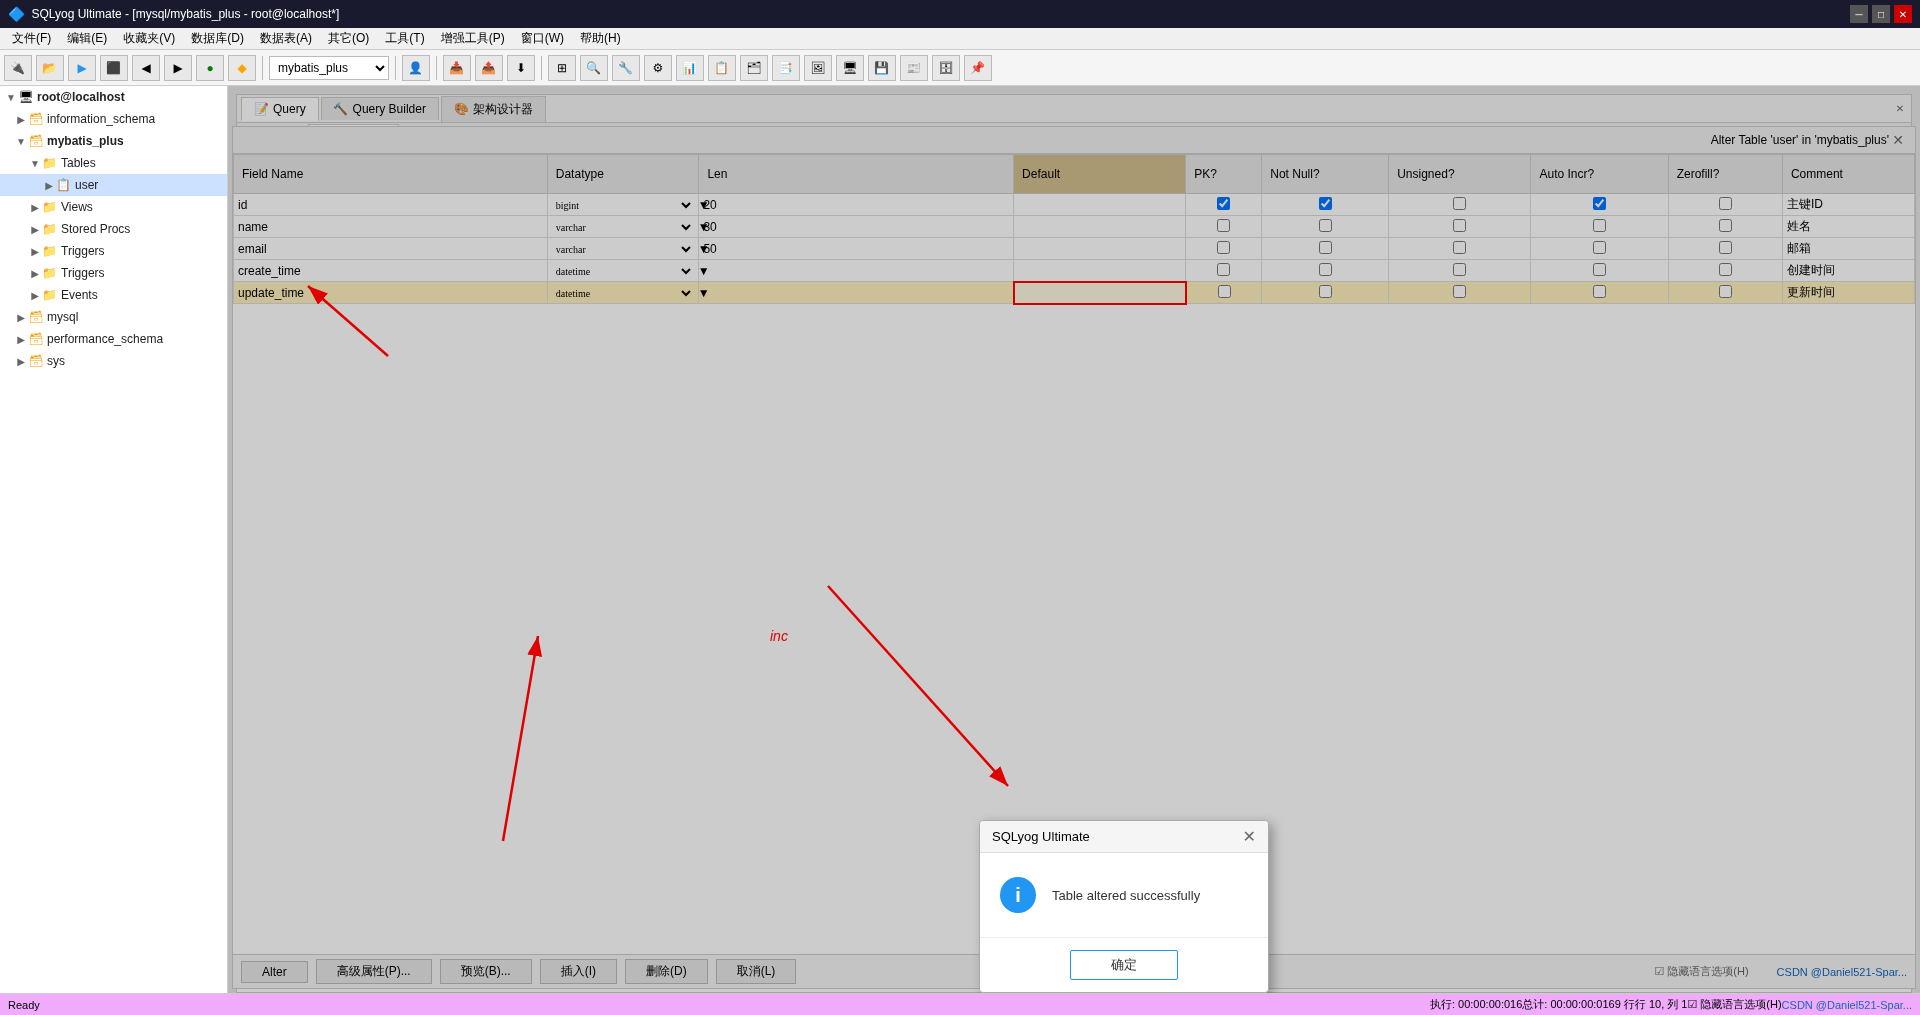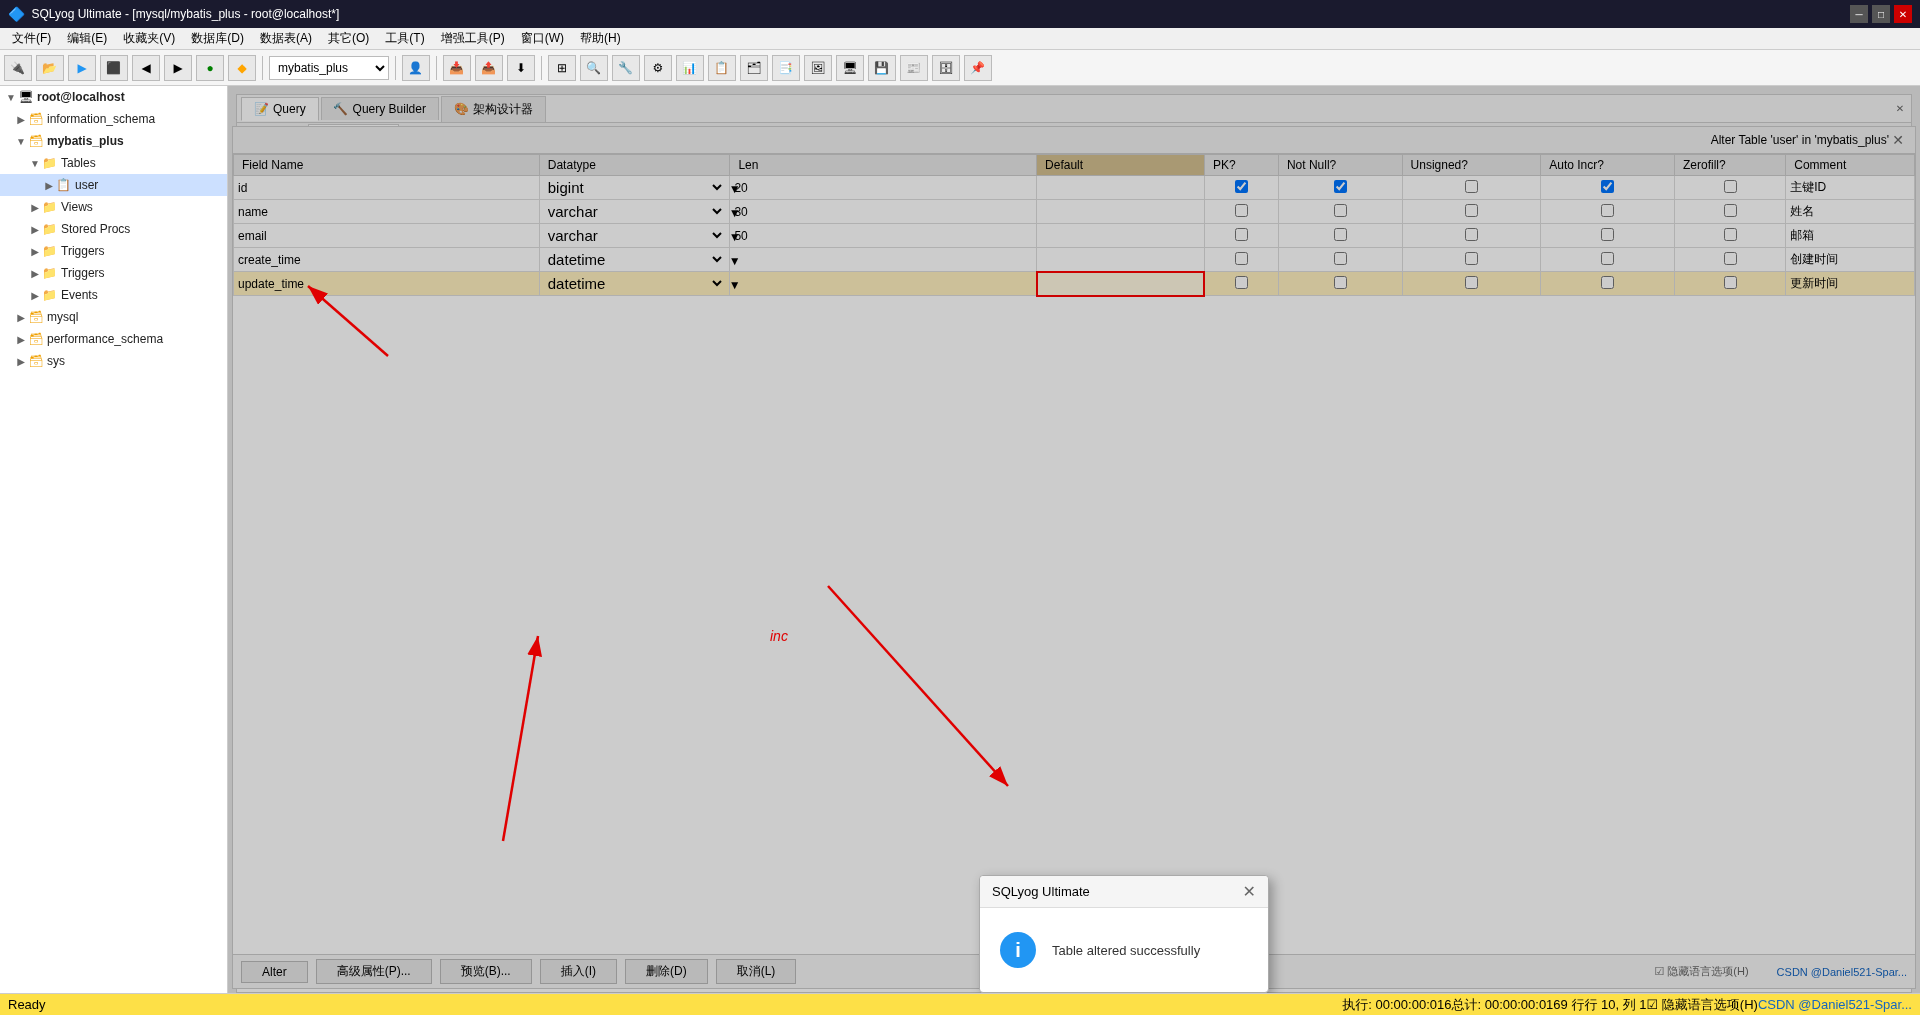--- a/index.html
+++ b/index.html
@@ -209,21 +209,21 @@
       align-items: center;
       justify-content: center;
     }
 
     
     .alter-grid { flex: 1; overflow: auto; }
     .alter-table { width: 100%; border-collapse: collapse; font-size: 12px; }
     .alter-table th {
       background: #e8e8e8;
       border: 1px solid #ccc;
-      padding: 3px 8px;
+      padding: 12px 8px;
       text-align: left;
       font-weight: normal;
       white-space: nowrap;
       position: sticky;
       top: 0;
       z-index: 1;
       margin-left: 18px;
     }
     .alter-table td {
       border: 1px solid #ddd;
@@ -234,22 +234,23 @@
       width: 100%;
       border: none;
       outline: none;
       font-size: 12px;
       background: transparent;
     }
     .alter-table select {
       width: 100%;
       border: none;
       outline: none;
-      font-size: 15px;
+      font-size: 10px;
       background: transparent;
+      font-family: Liberation Serif, serif;
     }
     .alter-table input[type=checkbox] { cursor: pointer; }
     .highlighted-row td { background: #fff0c0; }
 
     
     .alter-footer {
       background: #f5f5f5;
       border-top: 1px solid #ccc;
       height: 34px;
       display: flex;
@@ -336,27 +337,27 @@
       z-index: 50;
     }
 
     
     ::-webkit-scrollbar { width: 8px; height: 8px; }
     ::-webkit-scrollbar-track { background: #f0f0f0; }
     ::-webkit-scrollbar-thumb { background: #bbb; border-radius: 4px; }
 
     
     .bottom-status {
-      background: #fde047;
+      background: #f0abfc;
       border-top: 1px solid #ccc;
       height: 22px;
       display: flex;
       align-items: center;
       padding: 0 8px;
-      font-size: 13px;
+      font-size: 11px;
       justify-content: space-between;
     }
   </style>
 </head>
 <body>
 
 <div class="title-bar">
   <div class="title-bar-left">
     <span style="font-size:14px;">🔷</span>
     <span>SQLyog Ultimate - [mysql/mybatis_plus - root@localhost*]</span>
@@ -782,20 +783,23 @@
     <div class="modal-overlay">
       <div class="modal-dialog" style="min-width:290px;margin-top:-80px;margin-left:100px;">
         <div class="modal-title-bar">
           <span>SQLyog Ultimate</span>
           <span class="modal-close">✕</span>
         </div>
         <div class="modal-body">
           <div class="modal-icon">i</div>
           <div class="modal-message">Table altered successfully</div>
         </div>
+        <div class="modal-footer">
+          <button class="modal-ok-btn">确定</button>
+        </div>
       </div>
     </div>
 
     <svg class="red-arrow-container" width="1700" height="910" style="position:absolute;top:0;left:0;pointer-events:none;z-index:200;">
 
       <defs>
         <marker id="arrowhead" markerWidth="8" markerHeight="6" refX="8" refY="3" orient="auto">
           <polygon points="0 0, 8 3, 0 6" fill="#e00000"></polygon>
         </marker>
       </defs>

